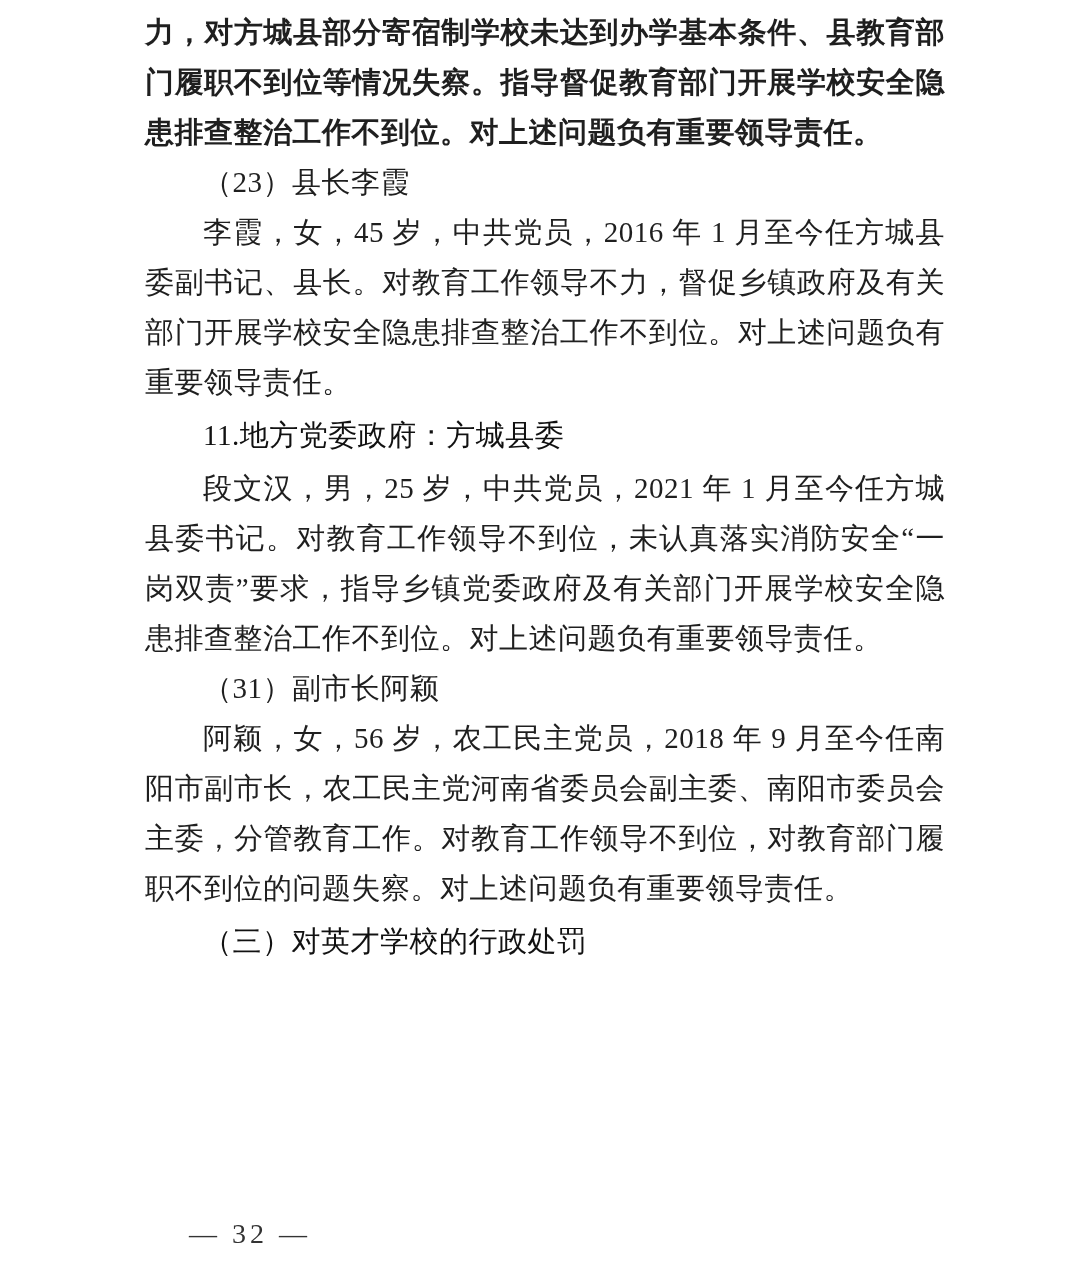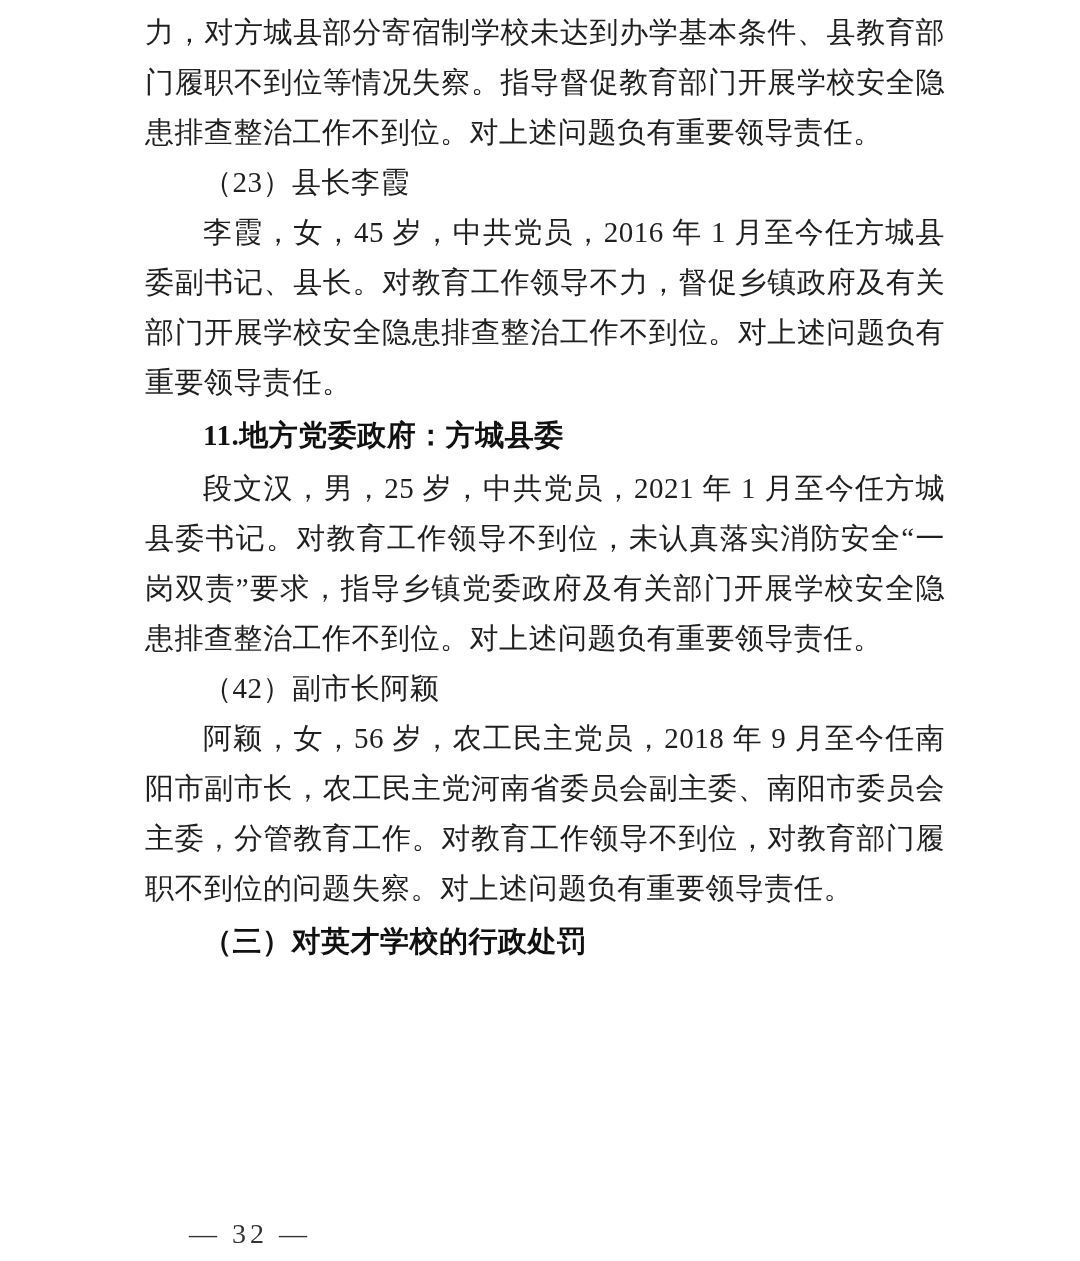--- a/index.html
+++ b/index.html
@@ -27,26 +27,27 @@
     font-size: 29px;
     line-height: 50px;
     text-align: justify;
     text-justify: inter-ideograph;
     text-indent: 2em;
     letter-spacing: 0.5px;
     color: #1f1f1f;
   }
   .para.no-indent {
     text-indent: 0;
+    font-weight: bold;
   }
   .heading {
     margin: 3px 0 3px 0;
     font-size: 29px;
     line-height: 50px;
-    font-weight: bold;
+    font-weight: normal;
     text-indent: 2em;
     letter-spacing: 0.5px;
     color: #111111;
   }
   .footer {
     position: absolute;
     left: 145px;
     bottom: 12px;
     font-size: 28px;
     line-height: 30px;
@@ -58,18 +59,18 @@
 </head>
 <body>
 
 <div class="page">
   <div class="content">
     <p class="para no-indent">力，对方城县部分寄宿制学校未达到办学基本条件、县教育部门履职不到位等情况失察。指导督促教育部门开展学校安全隐患排查整治工作不到位。对上述问题负有重要领导责任。</p>
     <p class="para">（23）县长李霞</p>
     <p class="para">李霞，女，45 岁，中共党员，2016 年 1 月至今任方城县委副书记、县长。对教育工作领导不力，督促乡镇政府及有关部门开展学校安全隐患排查整治工作不到位。对上述问题负有重要领导责任。</p>
     <h3 class="heading">11.地方党委政府：方城县委</h3>
     <p class="para">段文汉，男，25 岁，中共党员，2021 年 1 月至今任方城县委书记。对教育工作领导不到位，未认真落实消防安全“一岗双责”要求，指导乡镇党委政府及有关部门开展学校安全隐患排查整治工作不到位。对上述问题负有重要领导责任。</p>
-    <p class="para">（42）副市长阿颖</p>
+    <p class="para">（31）副市长阿颖</p>
     <p class="para">阿颖，女，56 岁，农工民主党员，2018 年 9 月至今任南阳市副市长，农工民主党河南省委员会副主委、南阳市委员会主委，分管教育工作。对教育工作领导不到位，对教育部门履职不到位的问题失察。对上述问题负有重要领导责任。</p>
     <h3 class="heading">（三）对英才学校的行政处罚</h3>
   </div>
   <div class="footer">— 32 —</div>
 </div>
 
 </body></html>

